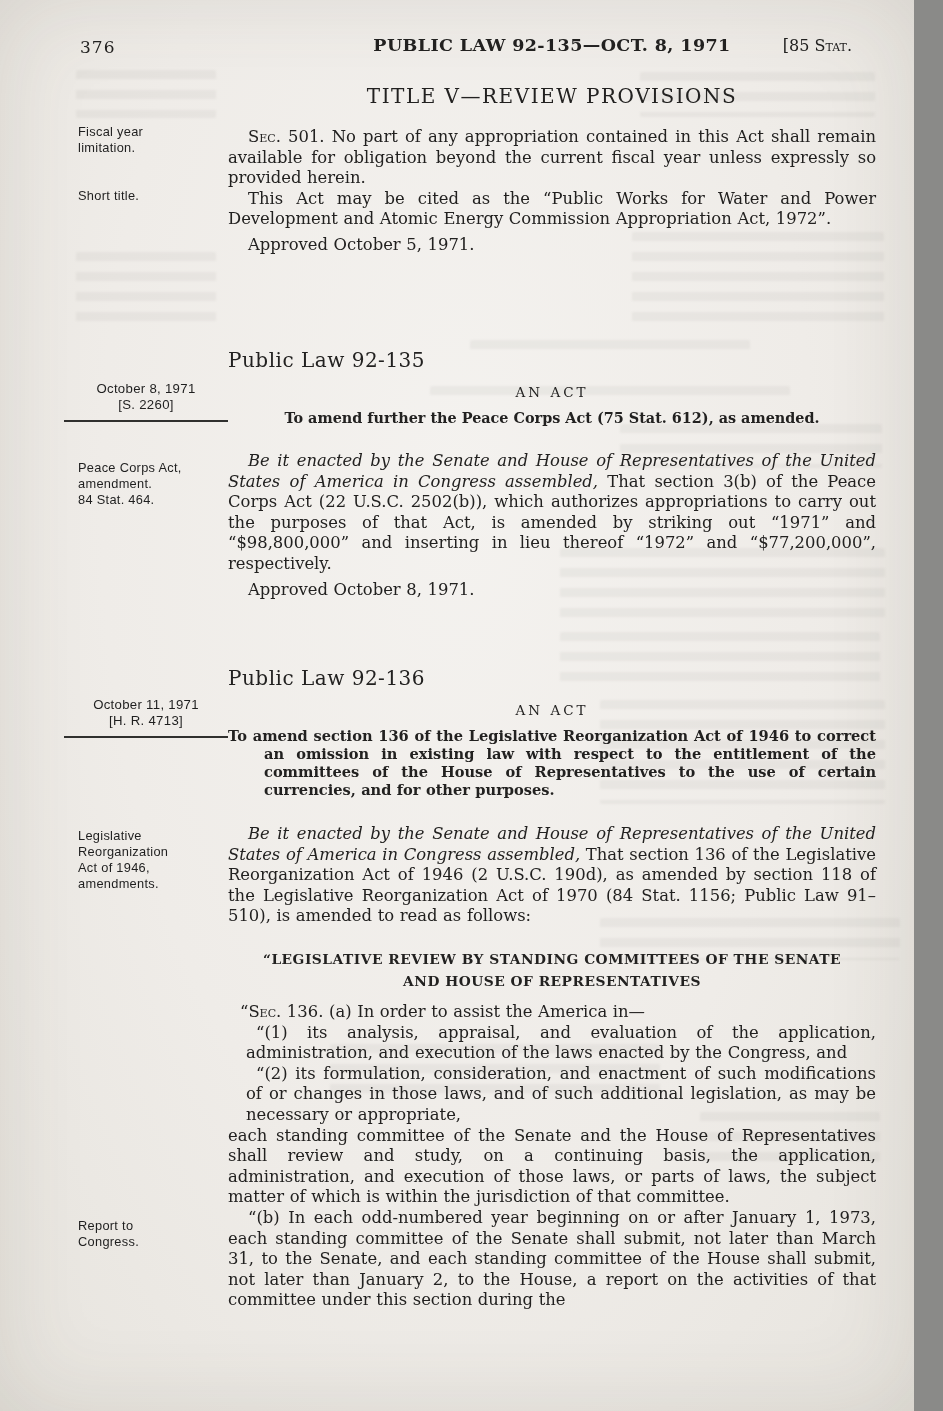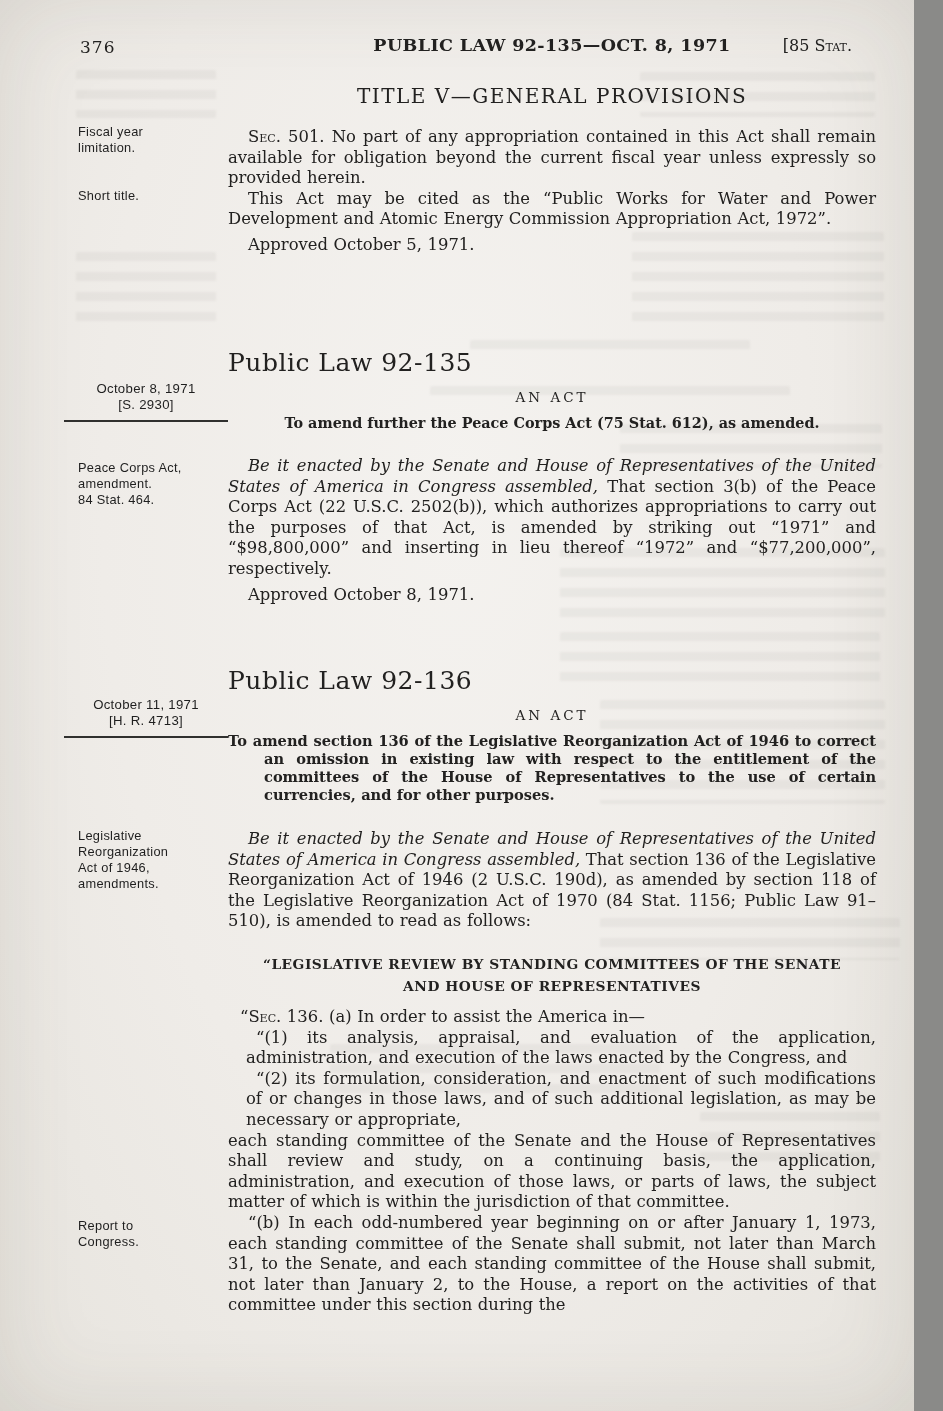--- a/index.html
+++ b/index.html
@@ -21,21 +21,21 @@
   .sec{position:absolute;left:228px;width:648px;}
   #sec-title5{top:84px;}
   #sec-pl135{top:348px;}
   #sec-pl136{top:666px;}
 
   .t5head{font-size:20px;font-weight:normal;letter-spacing:1.5px;text-align:center;margin:0 0 19px 0;}
   .body{font-size:16.4px;line-height:20.6px;text-align:justify;margin:0;word-spacing:0.4px;}
   .ind{text-indent:20px;}
   .approved{margin-top:5px;}
 
-  .pl-head{font-size:25px;font-weight:normal;letter-spacing:0.5px;margin:0;}
+  .pl-head{font-size:20px;font-weight:normal;letter-spacing:0.5px;margin:0;}
   .anact{text-align:center;font-size:13.5px;letter-spacing:3px;margin:12px 0 0 0;}
   .preamble-c{text-align:center;font-weight:bold;font-size:14.4px;margin:9px 0 0 0;}
   .preamble-h{font-weight:bold;font-size:14.6px;line-height:18px;text-align:justify;
     margin:9px 0 0 0;padding-left:36px;text-indent:-36px;word-spacing:0.3px;}
   .enact{margin-top:25px;}
   .it{font-style:italic;}
   .revhead{text-align:center;font-weight:bold;font-size:13.8px;line-height:22px;letter-spacing:0.5px;margin:21px 0 0 0;}
   .revhead2{margin-top:0;}
   .sec136{margin-top:10px;text-indent:12px;}
   .clause{padding-left:18px;text-indent:10px;}
@@ -81,36 +81,36 @@
   <div class="ghost" style="top:700px;left:600px;width:285px;height:104px;"></div>
   <div class="ghost" style="top:918px;left:600px;width:300px;height:42px;"></div>
   <div class="ghost" style="top:1044px;left:330px;width:330px;height:58px;"></div>
   <div class="ghost" style="top:1112px;left:700px;width:180px;height:60px;"></div>
 
   <div class="mnote" id="mn-fiscal">Fiscal year limitation.</div>
   <div class="mnote" id="mn-short">Short title.</div>
 
   <div class="mdate" id="mn-date1">
     <div>October 8, 1971</div>
-    <div>[S. 2930]</div>
+    <div>[S. 2260]</div>
   </div>
   <div class="mnote" id="mn-peace">
     <div>Peace Corps Act, amendment.</div>
     <div class="mcite">84 Stat. 464.</div>
   </div>
 
   <div class="mdate" id="mn-date2">
     <div>October 11, 1971</div>
     <div>[H. R. 4713]</div>
   </div>
   <div class="mnote" id="mn-leg">Legislative Reorganization Act of 1946, amendments.</div>
   <div class="mnote" id="mn-report">Report to Congress.</div>
 
   <div class="sec" id="sec-title5">
-    <h2 class="t5head">TITLE V—GENERAL PROVISIONS</h2>
+    <h2 class="t5head">TITLE V—REVIEW PROVISIONS</h2>
     <p class="body ind"><span class="sc">Sec. 501.</span><span> No part of any appropriation contained in this Act shall remain available for obligation beyond the current fiscal year unless expressly so provided herein.</span></p>
     <p class="body ind">This Act may be cited as the “Public Works for Water and Power Development and Atomic Energy Commission Appropriation Act, 1972”.</p>
     <p class="body ind approved">Approved October 5, 1971.</p>
   </div>
 
   <div class="sec" id="sec-pl135">
     <h2 class="pl-head">Public Law 92-135</h2>
     <div class="anact">AN ACT</div>
     <div class="preamble-c">To amend further the Peace Corps Act (75 Stat. 612), as amended.</div>
     <p class="body ind enact"><span class="it">Be it enacted by the Senate and House of Representatives of the United States of America in Congress assembled,</span><span> That section 3(b) of the Peace Corps Act (22 U.S.C. 2502(b)), which authorizes appropriations to carry out the purposes of that Act, is amended by striking out “1971” and “$98,800,000” and inserting in lieu thereof “1972” and “$77,200,000”, respectively.</span></p>

